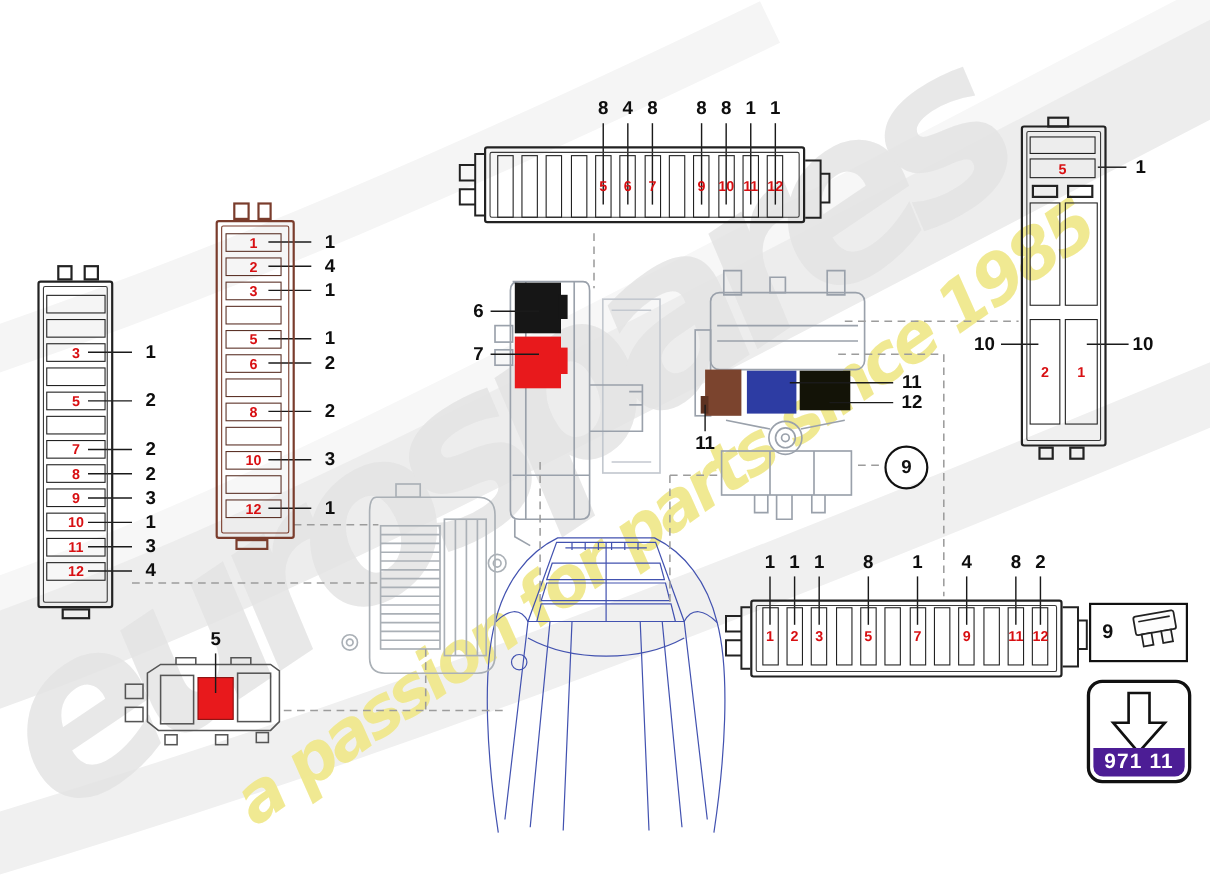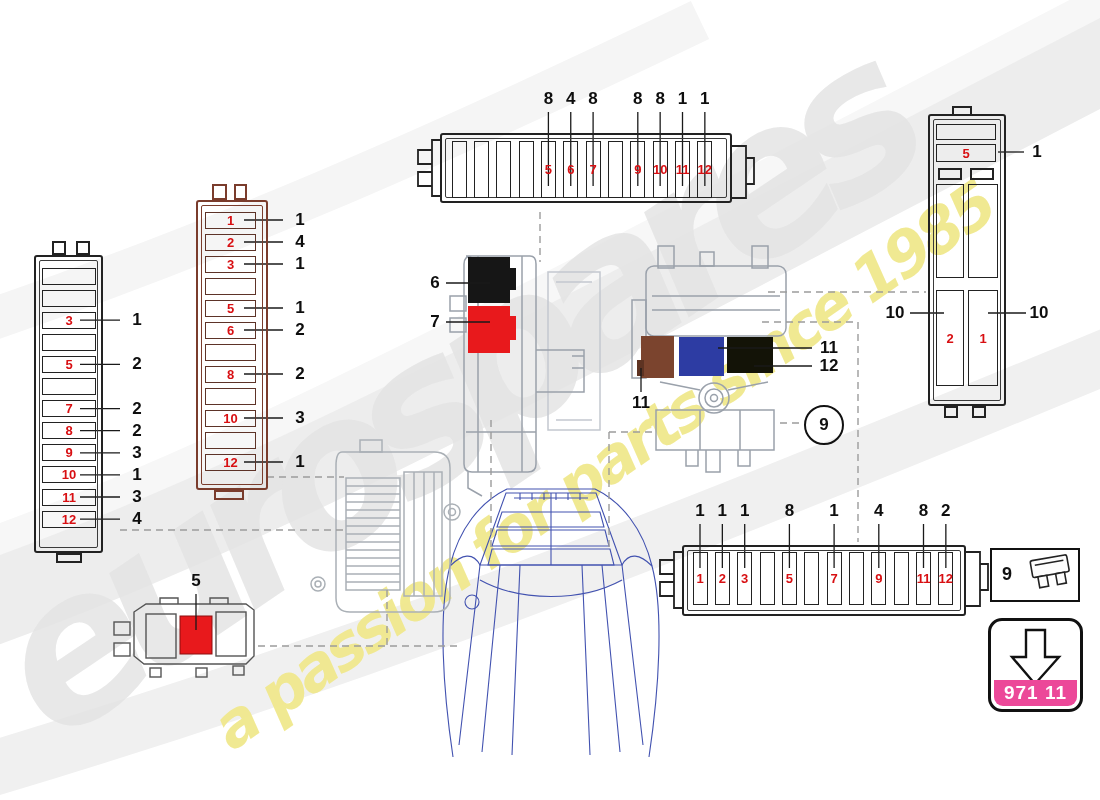--- a/index.html
+++ b/index.html
@@ -10,21 +10,21 @@
   .blk .inner{position:absolute;left:3px;top:3px;right:3px;bottom:3px;border:1.5px solid #3a3a3a;border-radius:2px;}
   .slot{position:absolute;z-index:4;border:1.6px solid #222;background:transparent;box-sizing:border-box;
         display:flex;align-items:center;justify-content:center;}
   .slot span{font-size:13px;font-weight:bold;color:#d80f12;line-height:1;}
   .tab{position:absolute;z-index:3;border:2px solid #222;box-sizing:border-box;}
   .co{position:absolute;z-index:6;width:30px;text-align:center;font-size:17px;font-weight:bold;color:#0e0e0e;line-height:22px;}
   .circle-ref{position:absolute;z-index:6;width:36px;height:36px;border:2.2px solid #111;border-radius:50%;
         display:flex;align-items:center;justify-content:center;font-size:17px;font-weight:bold;color:#111;}
   .box{position:absolute;z-index:6;box-sizing:border-box;border:2.5px solid #111;background:transparent;}
   #part-box{left:988px;top:618px;width:95px;height:94px;border:3px solid #111;border-radius:14px;background:#fff;}
-  #part-band{position:absolute;left:3px;right:3px;bottom:3px;height:26px;background:#ec4899;border-radius:0 0 9px 9px;
+  #part-band{position:absolute;left:3px;right:3px;bottom:3px;height:26px;background:#4c1d95;border-radius:0 0 9px 9px;
         display:flex;align-items:center;justify-content:center;color:#fff;font-size:19px;font-weight:bold;letter-spacing:1px;}
   #legend-box{left:990px;top:548px;width:90px;height:54px;background:transparent;}
   #legend-ref{position:absolute;left:10px;top:14px;font-size:18px;font-weight:bold;color:#111;}
 </style>
 </head>
 <body>
 <div id="stage">
 
 <svg id="art" width="1100" height="800" viewBox="0 0 1100 800">
 

